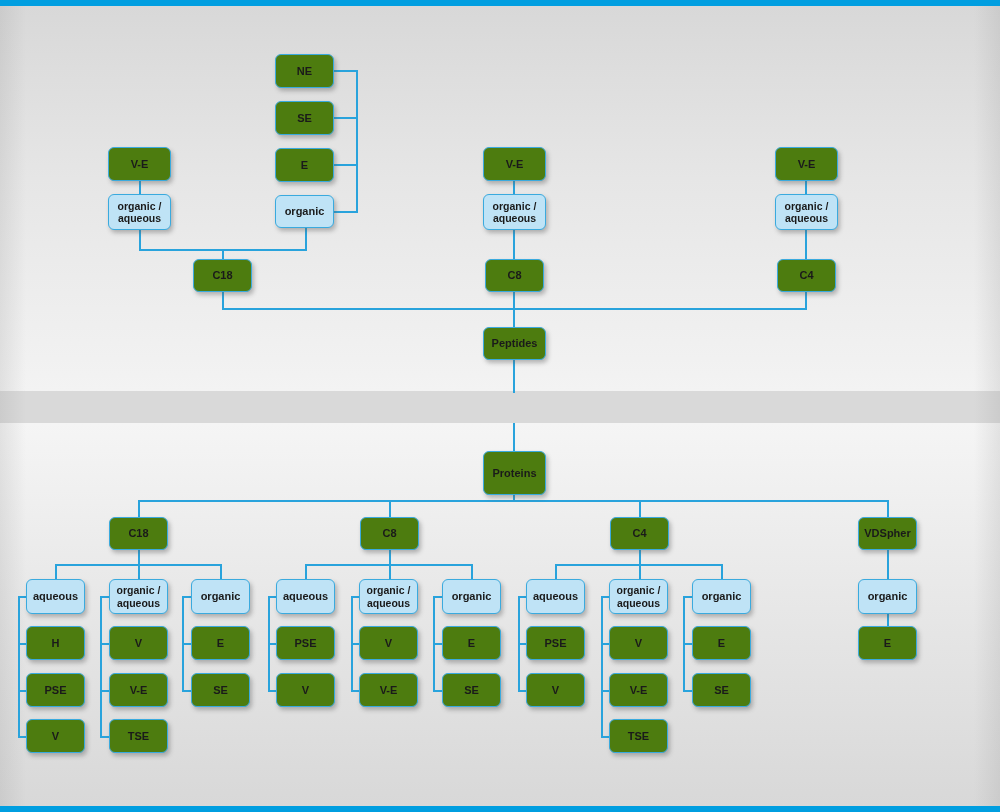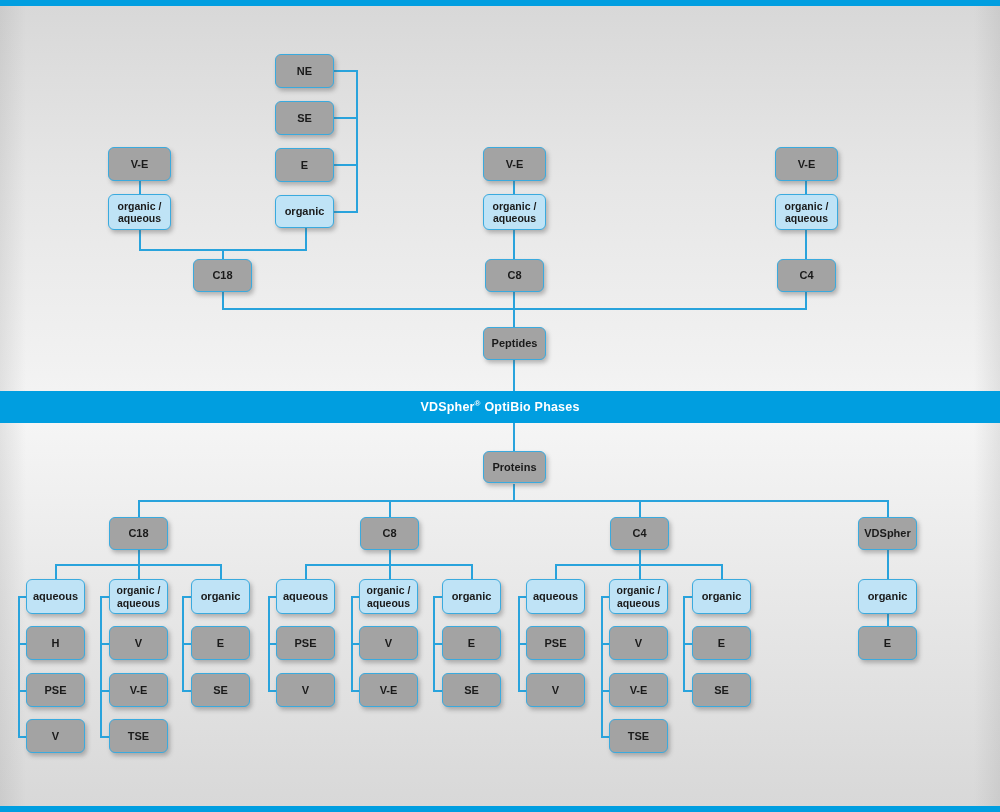--- a/index.html
+++ b/index.html
@@ -58,21 +58,21 @@
     z-index: 1;
   }
   .lh { height: 2px; }
   .lv { width: 2px; }
 
   
   .box {
     position: absolute;
     border: 1.5px solid #3aaade;
     border-radius: 6px;
-    background: #a3a3a3;
+    background: #4d7c0f;
     color: #1a1a1a;
     font-size: 11px;
     font-weight: bold;
     display: flex;
     align-items: center;
     justify-content: center;
     text-align: center;
     line-height: 1.15;
     box-shadow: 2px 3px 4px rgba(90,90,90,0.40);
     z-index: 3;
@@ -140,23 +140,20 @@
 aqueous</div>
   <div class="box" style="left:485px; top:259px; width:59px; height:33px;">C8</div>
 
   <div class="box" style="left:775px; top:147px; width:63px; height:34px;">V-E</div>
   <div class="box fill tall" style="left:775px; top:194px; width:63px; height:36px;">organic /
 aqueous</div>
   <div class="box" style="left:777px; top:259px; width:59px; height:33px;">C4</div>
 
   <div class="box" style="left:483px; top:327px; width:63px; height:33px;">Peptides</div>
 
-  <div class="banner">
-    <span><span>VDSpher</span><sup>®</sup><span> OptiBio Phases</span></span>
-  </div>
 
   <div class="ln lv" style="left:513px; top:423px; height:29px;"></div>
 
   <div class="ln lv" style="left:513px; top:484px; height:17px;"></div>
   <div class="ln lh" style="left:138px; top:500px; width:750px;"></div>
   <div class="ln lv" style="left:138px; top:500px; height:17px;"></div>
   <div class="ln lv" style="left:389px; top:500px; height:17px;"></div>
   <div class="ln lv" style="left:639px; top:500px; height:17px;"></div>
   <div class="ln lv" style="left:887px; top:500px; height:17px;"></div>
 
@@ -274,15 +271,15 @@
   <div class="box" style="left:692px; top:626px; width:59px; height:34px;">E</div>
   <div class="box" style="left:692px; top:673px; width:59px; height:34px;">SE</div>
 
   <div class="ln lv" style="left:887px; top:550px; height:29px;"></div>
   <div class="ln lv" style="left:887px; top:614px; height:12px;"></div>
 
   <div class="box" style="left:858px; top:517px; width:59px; height:33px;">VDSpher</div>
   <div class="box fill" style="left:858px; top:579px; width:59px; height:35px;">organic</div>
   <div class="box" style="left:858px; top:626px; width:59px; height:34px;">E</div>
 
-  <div class="box" style="left:483px; top:451px; width:63px; height:32px;">Proteins</div>
+  <div class="box" style="left:483px; top:451px; width:63px; height:44px;">Proteins</div>
 
 </div>
 
 </body></html>

